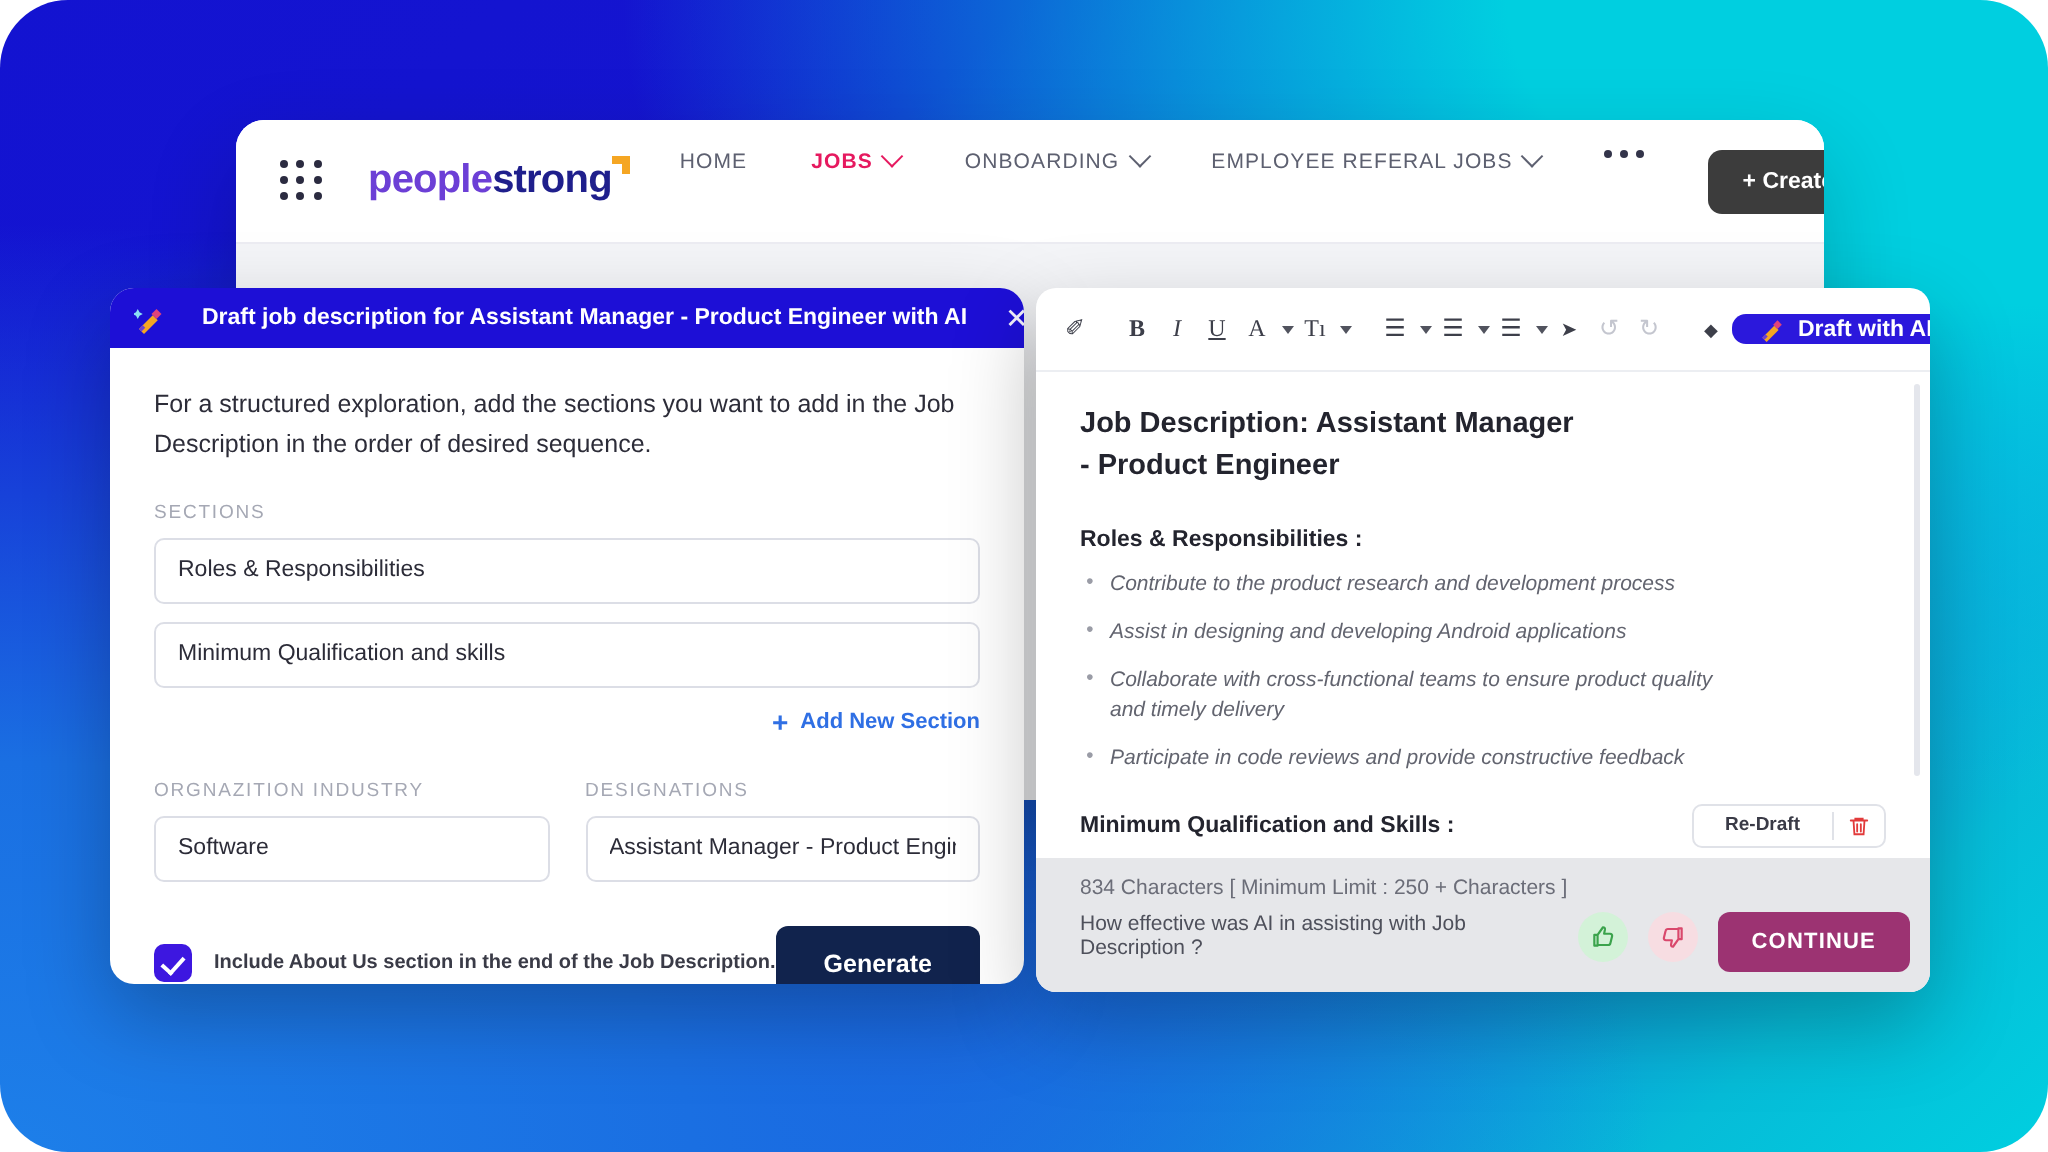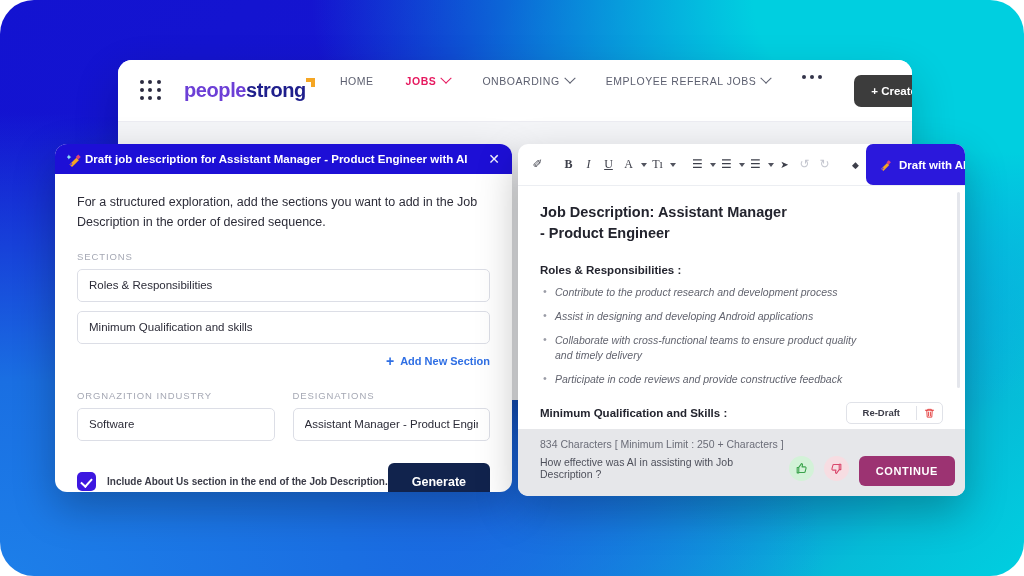--- a/index.html
+++ b/index.html
@@ -56,21 +56,21 @@
   #create-job { background: #3c3c3c; color: #fff; font-size: 11.5px; font-weight: 700;
     border: none; border-radius: 7px; padding: 10px 17px; cursor: pointer; white-space: nowrap; }
 
   
   #left-modal {
     position: absolute; left: 55px; top: 144px; width: 457px; height: 348px;
     background: #fff; border-radius: 12px; overflow: hidden;
     box-shadow: 0 16px 42px rgba(0,0,0,.26);
   }
   #modal-header { height: 30px; background: #1d0fd6; display: flex; align-items: center;
-    padding: 0 12px; gap: 3px; }
+    padding: 0 12px; gap: 19px; }
   #modal-header .title { color: #fff; font-size: 11.5px; font-weight: 700; flex: 1;
     white-space: nowrap; }
   #modal-header .close { color: #fff; font-size: 14px; cursor: pointer; line-height: 1;
     opacity: .95; }
   .wand { width: 15px; height: 15px; position: relative; flex: none; }
 
   #modal-body { padding: 18px 22px 0 22px; }
   #intro { font-size: 12.5px; color: #2c2c38; line-height: 1.62; }
   .field-label { font-size: 9.5px; letter-spacing: .9px; color: #a5a8b4;
     margin: 18px 0 7px; }
@@ -102,21 +102,21 @@
   }
   #toolbar { height: 42px; display: flex; align-items: center; padding: 0 10px;
     border-bottom: 1px solid #eceef2; gap: 1px; }
   .tb { min-width: 19px; height: 24px; display: flex; align-items: center; justify-content: center;
     font-size: 12px; color: #3d3f4a; cursor: pointer; font-family: "Liberation Serif", serif; }
   .tb.dim { color: #c4c6cf; }
   .tb-caret { width: 0; height: 0; border-left: 3px solid transparent;
     border-right: 3px solid transparent; border-top: 4px solid #51535e; margin-left: 2px; cursor:pointer; }
   .tb-sep { width: 1px; height: 16px; background: #e3e5eb; margin: 0 5px; }
   #draft-ai { margin-left: auto; background: #2b18dc; color: #fff; border: none;
-    border-radius: 7px; height: 41px; padding: 0 13px; font-size: 11.5px; font-weight: 700;
+    border-radius: 7px; height: 15px; padding: 0 13px; font-size: 11.5px; font-weight: 700;
     display: flex; align-items: center; gap: 7px; cursor: pointer; white-space: nowrap; }
 
   #doc { flex: 1; padding: 16px 22px 0 22px; overflow: hidden; position: relative; }
   #doc-title { font-size: 14.5px; font-weight: 700; color: #23242e; line-height: 1.45;
     max-width: 250px; }
   .sec-head { font-size: 11.5px; font-weight: 700; color: #23242e; margin-top: 20px; }
   #bullets { list-style: none; margin-top: 9px; font-style: italic; }
   #bullets li { font-size: 10.5px; color: #62646f; line-height: 1.5; margin-bottom: 8px;
     padding-left: 15px; position: relative; max-width: 320px; }
   #bullets li::before { content:"•"; position: absolute; left: 3px; top: -1px; color: #9a9ca6; }

